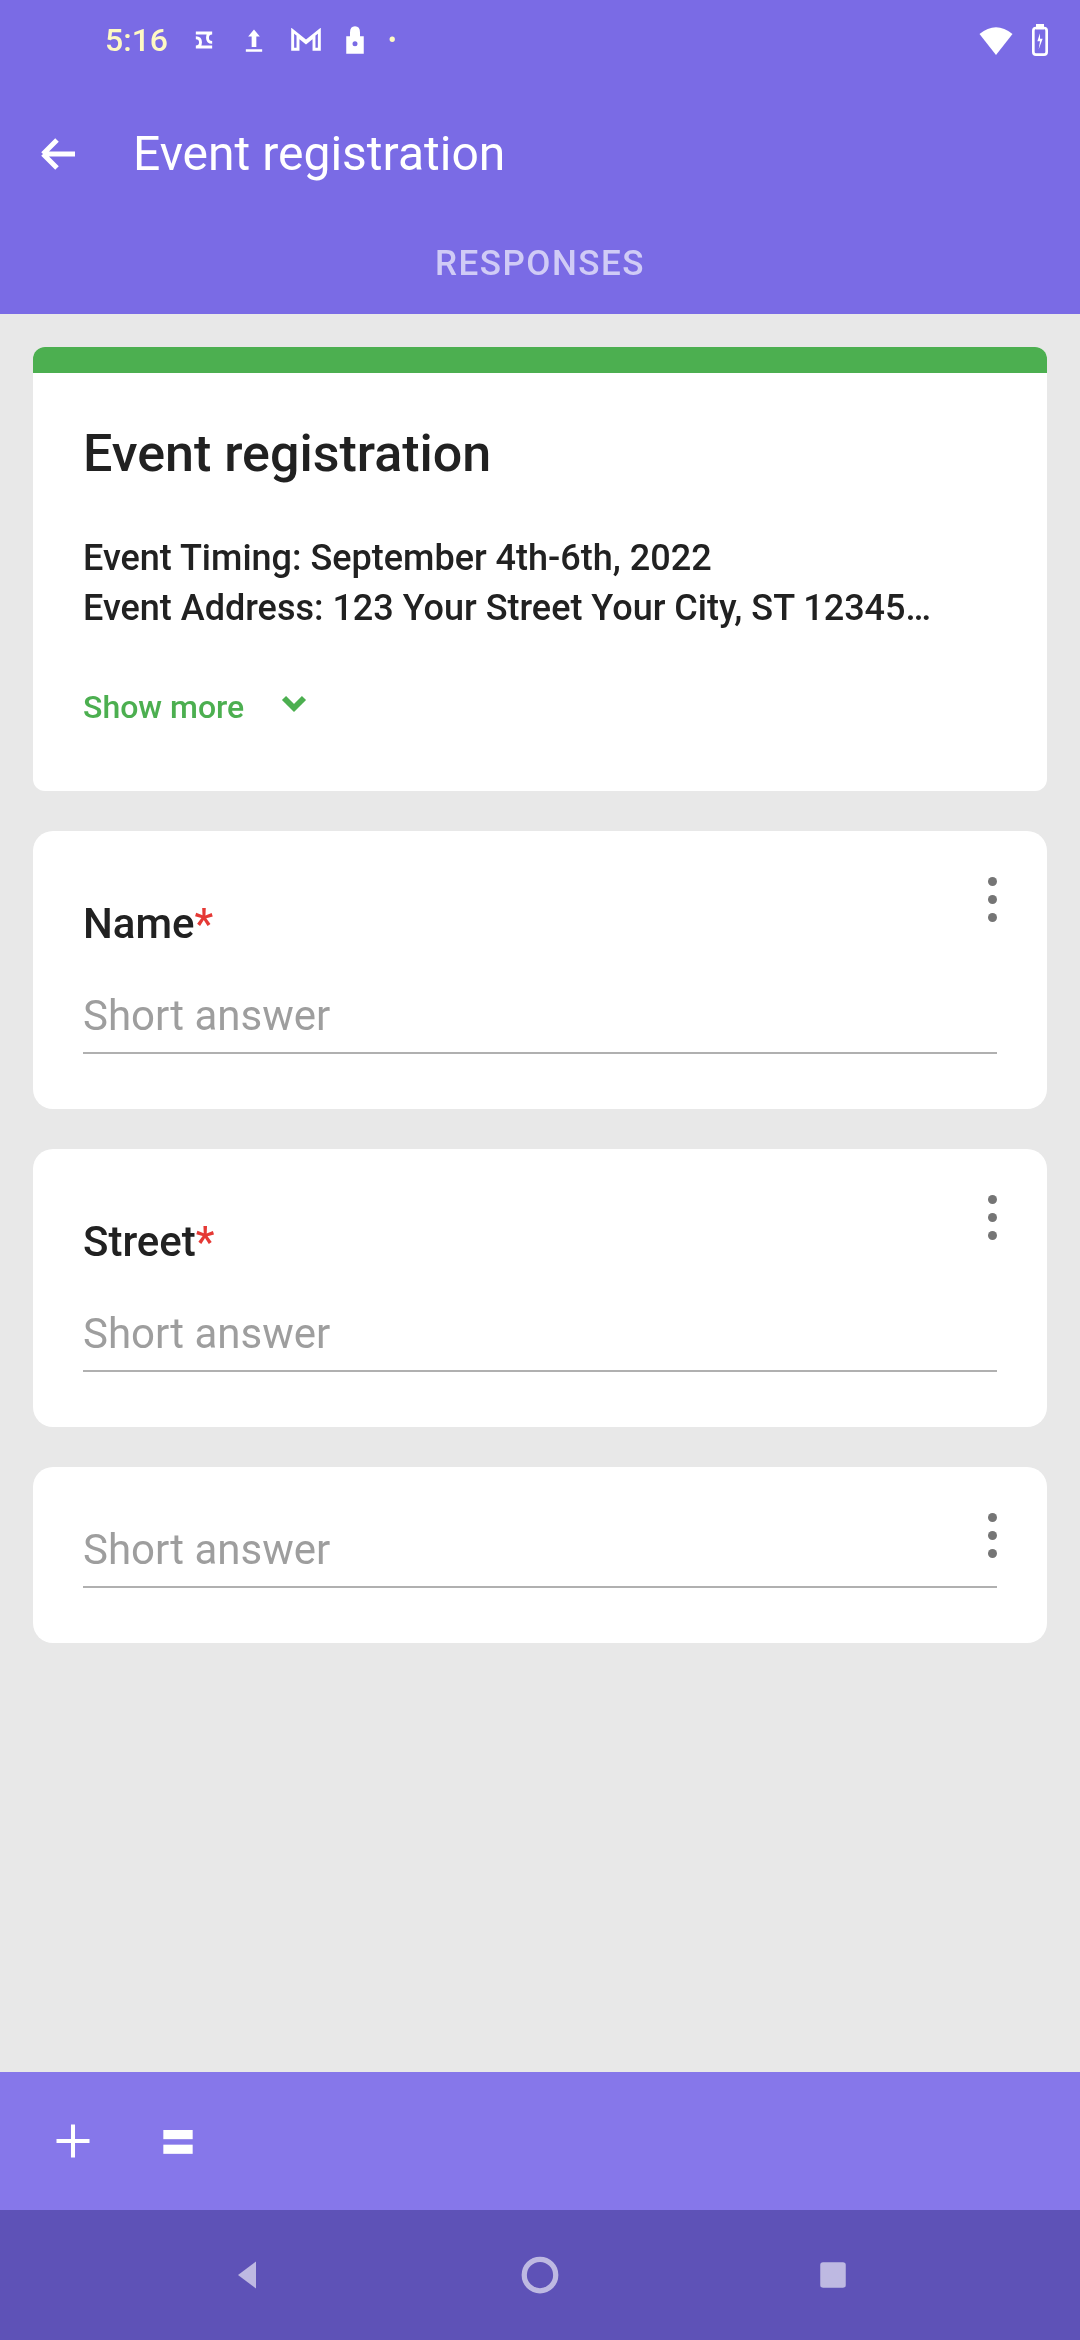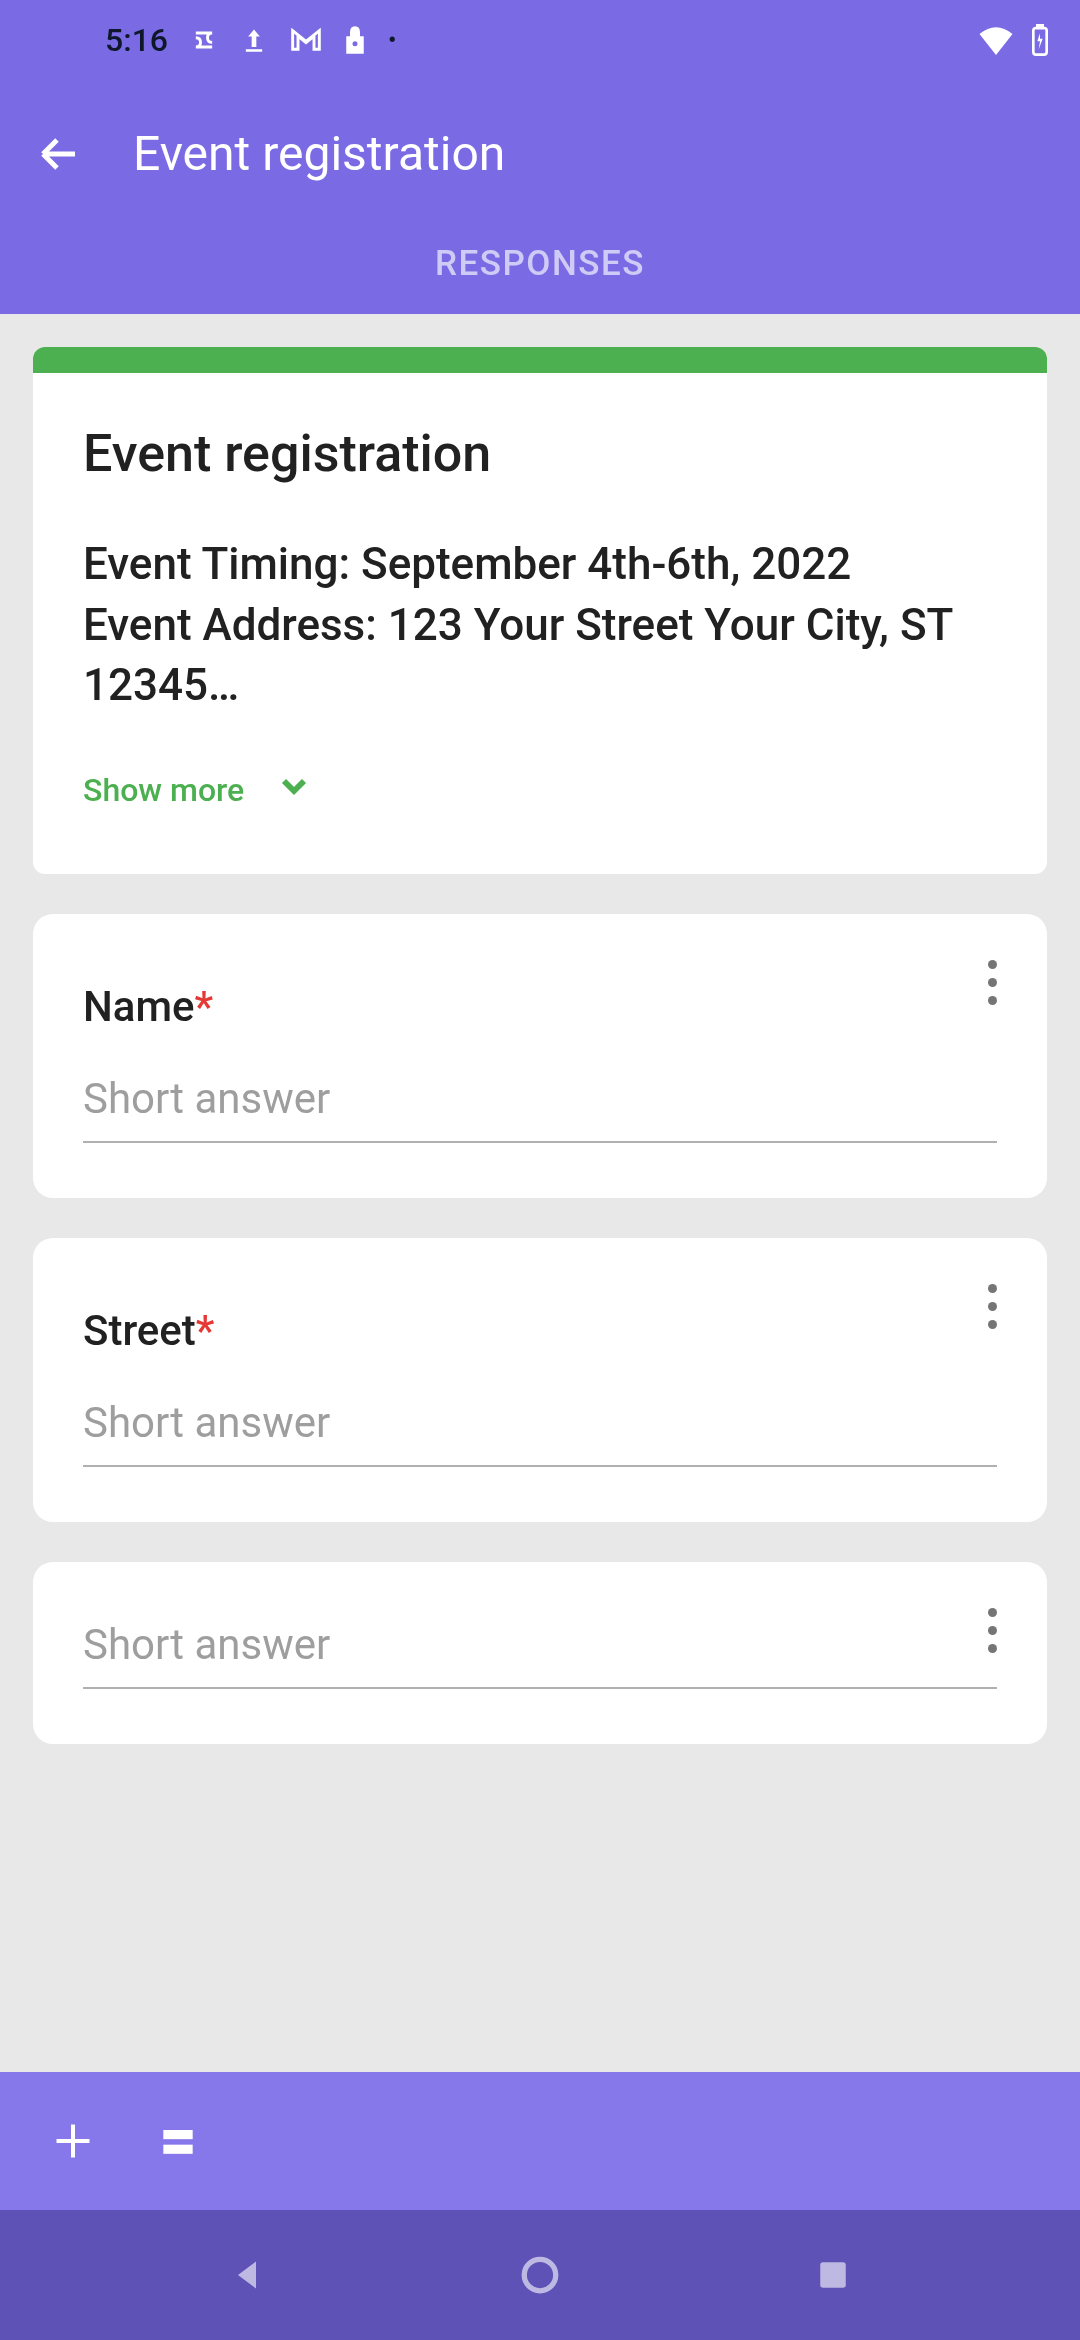--- a/index.html
+++ b/index.html
@@ -15,21 +15,21 @@
       overflow: hidden;
       position: relative;
     }
     .status-bar {
       background: #7a6be5;
       height: 80px;
       display: flex;
       justify-content: space-between;
       align-items: center;
       padding: 0 30px 0 105px;
-      color: #0f172a;
+      color: #fef9c3;
     }
     .status-left {
       display: flex;
       align-items: center;
       gap: 22px;
       font-size: 32px;
       font-weight: 500;
     }
     .status-right {
       display: flex;
@@ -106,21 +106,21 @@
     .form-header-body {
       padding: 50px 50px 60px 50px;
     }
     .form-title {
       font-size: 52px;
       font-weight: 500;
       color: #212121;
       margin-bottom: 50px;
     }
     .form-desc {
-      font-size: 44px;
+      font-size: 36px;
       font-weight: 500;
       color: #212121;
       line-height: 1.38;
       margin-bottom: 50px;
     }
     .show-more {
       display: flex;
       align-items: center;
       gap: 30px;
       color: #4caf50;
@@ -162,21 +162,21 @@
     }
     .required-star {
       color: #e53935;
     }
     .answer-input {
       width: 100%;
       border: none;
       border-bottom: 2px solid #b0b0b0;
       font-size: 42px;
       color: #c2410c;
-      padding: 8px 0 18px 0;
+      padding: 8px 0 12px 0;
       outline: none;
       background: transparent;
     }
     .answer-input::placeholder {
       color: #9e9e9e;
     }
     .bottom-toolbar {
       position: absolute;
       bottom: 130px;
       left: 0;

